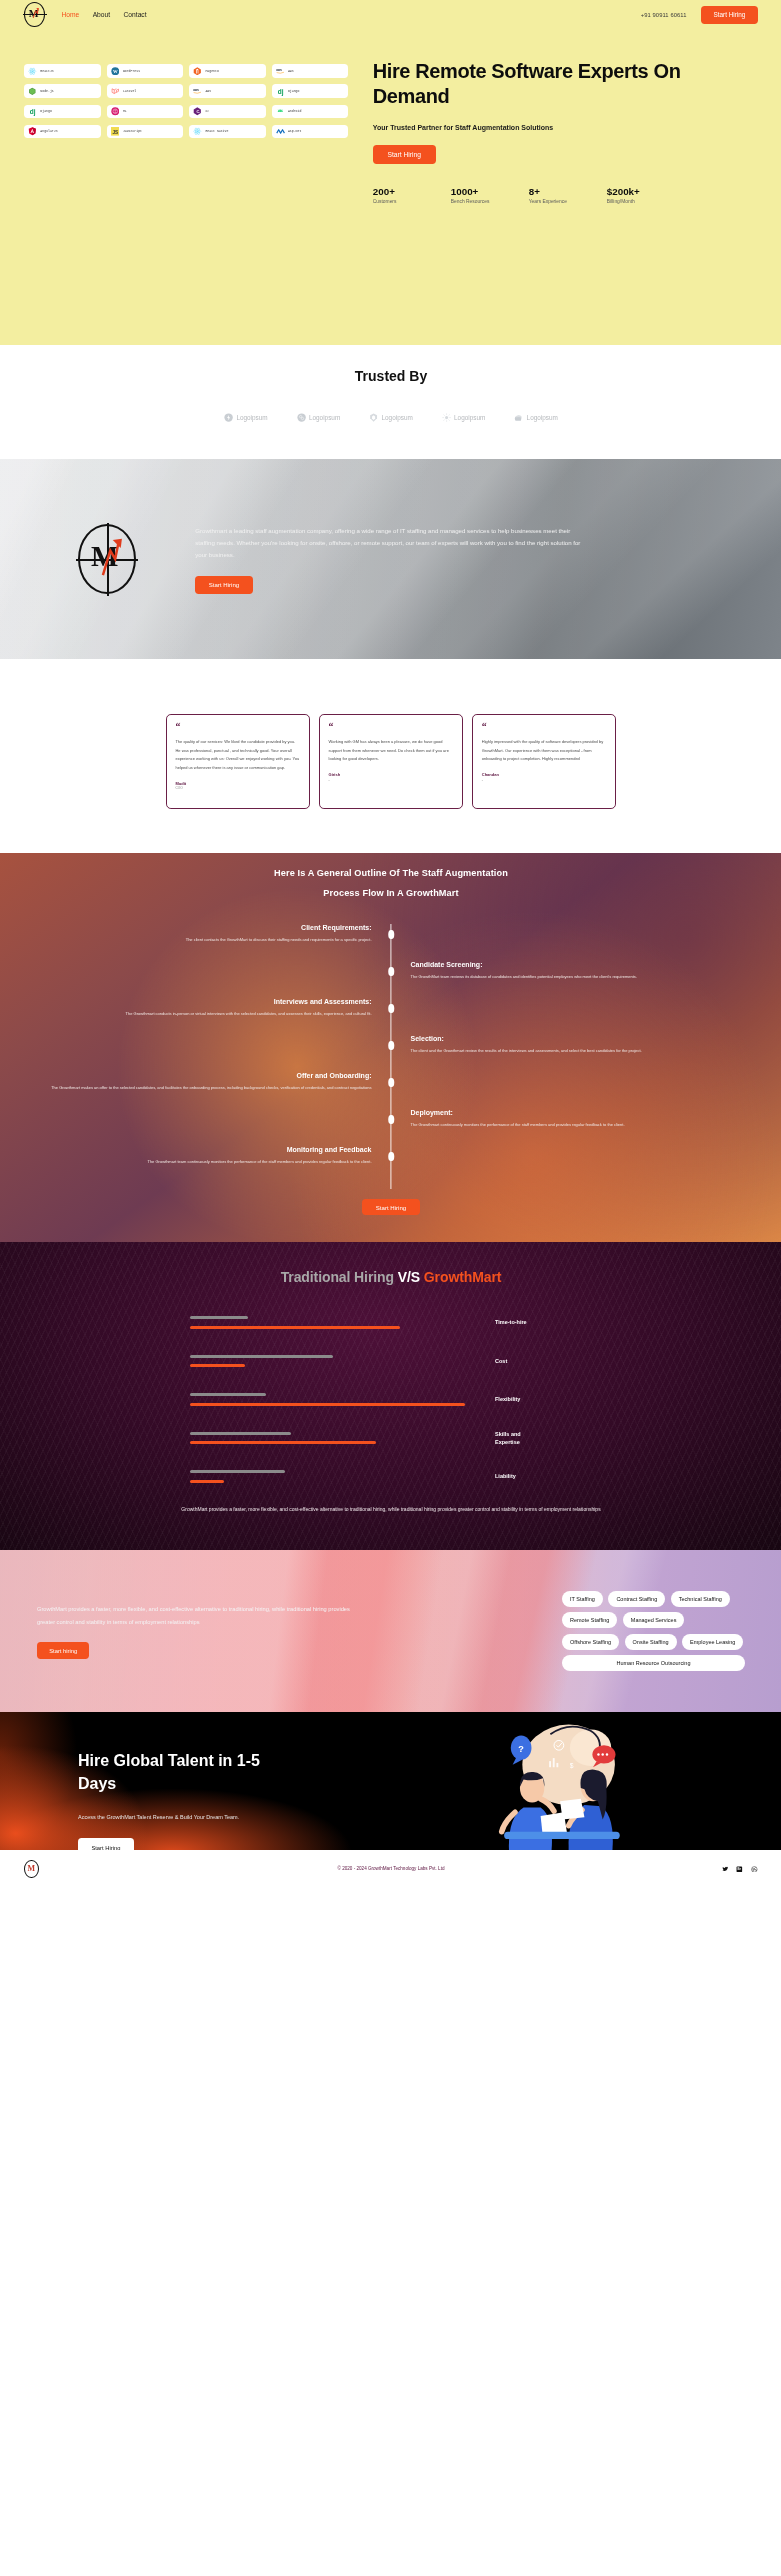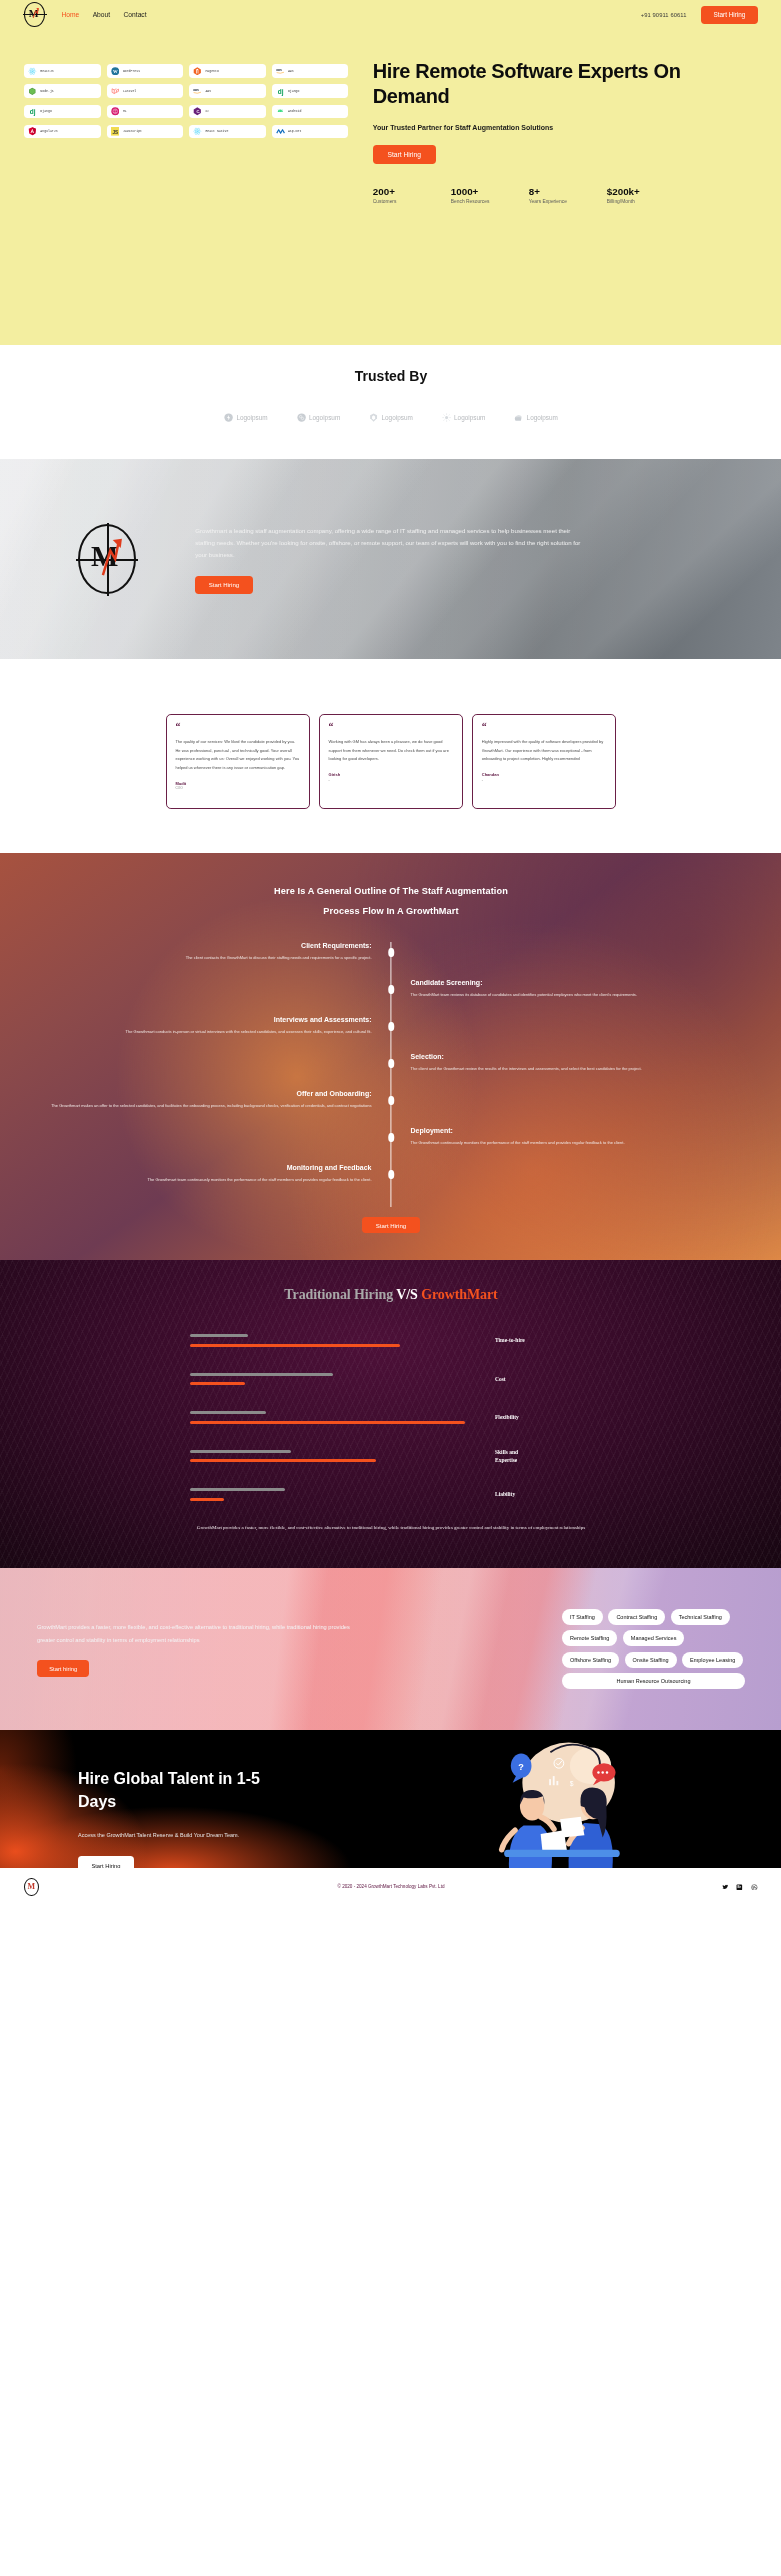--- a/index.html
+++ b/index.html
@@ -141,21 +141,21 @@
   .tcard .body {
     font-size:4px; color:#4b4b4b; line-height:2.1; margin-top:6.1px;
   }
   .tcard .who {
     font-size:4px; color:#5d1440; font-weight:bold; margin-top:8.6px;
   }
   .tcard .role { font-size:3.2px; color:#8a8a8a; margin-top:0.6px; }
 
   
   .process {
-    position:relative; overflow:hidden; padding:29px 0 27px 0;
+    position:relative; overflow:hidden; padding:11px 0 27px 0;
     background:
       radial-gradient(circle at 38% 55%, rgba(247,148,58,.65) 0%, rgba(247,148,58,0) 34%),
       radial-gradient(circle at 68% 78%, rgba(240,120,60,.45) 0%, rgba(240,120,60,0) 40%),
       radial-gradient(circle at 88% 22%, rgba(90,40,70,.55) 0%, rgba(90,40,70,0) 45%),
       linear-gradient(145deg, #a7523f 0%, #8c4a4a 22%, #6e3b52 48%, #b5603c 74%, #e08a46 100%);
   }
   .process h2 {
     text-align:center; color:#fff; font-size:9.2px; font-weight:bold;
     line-height:2.1; letter-spacing:0.1px;
   }
@@ -181,21 +181,20 @@
   .process-cta { text-align:center; margin-top:9.8px; }
   .process-cta .btn-orange { padding:4.9px 13.4px; font-size:6.1px; }
 
   
   .compare {
     background:
       repeating-linear-gradient(115deg, rgba(255,255,255,.035) 0 1.2px, rgba(0,0,0,0) 1.2px 5.5px),
       repeating-linear-gradient(65deg, rgba(255,255,255,.025) 0 1.2px, rgba(0,0,0,0) 1.2px 6.7px),
       radial-gradient(ellipse at 48% 28%, #4d1038 0%, #330a26 52%, #170611 100%);
     padding:27px 0 35px 0;
-    font-family:Liberation Serif, serif;
   }
   .compare h2 {
     text-align:center; font-size:14px; font-weight:bold; letter-spacing:-0.1px;
   }
   .compare h2 .a { color:#a8a8a8; }
   .compare h2 .b { color:#fff; }
   .compare h2 .c { color:#f4511e; }
   .bars { margin-top:26px; padding-left:190px; }
   .brow {
     display:flex; align-items:center; margin-bottom:16.5px; position:relative;

